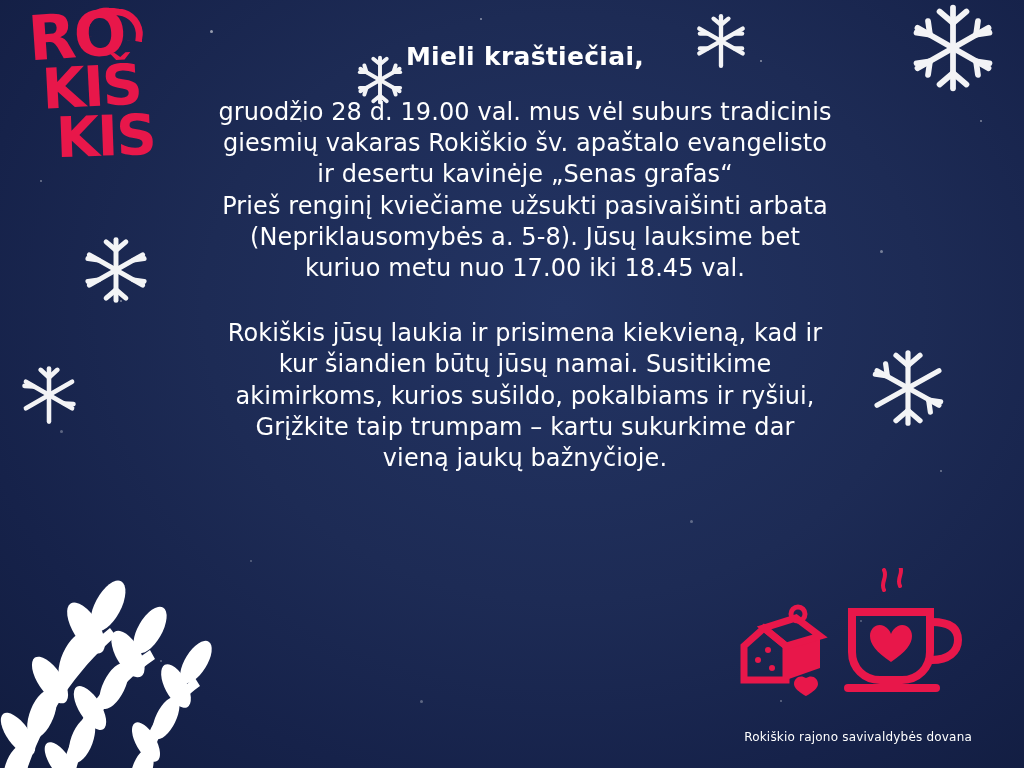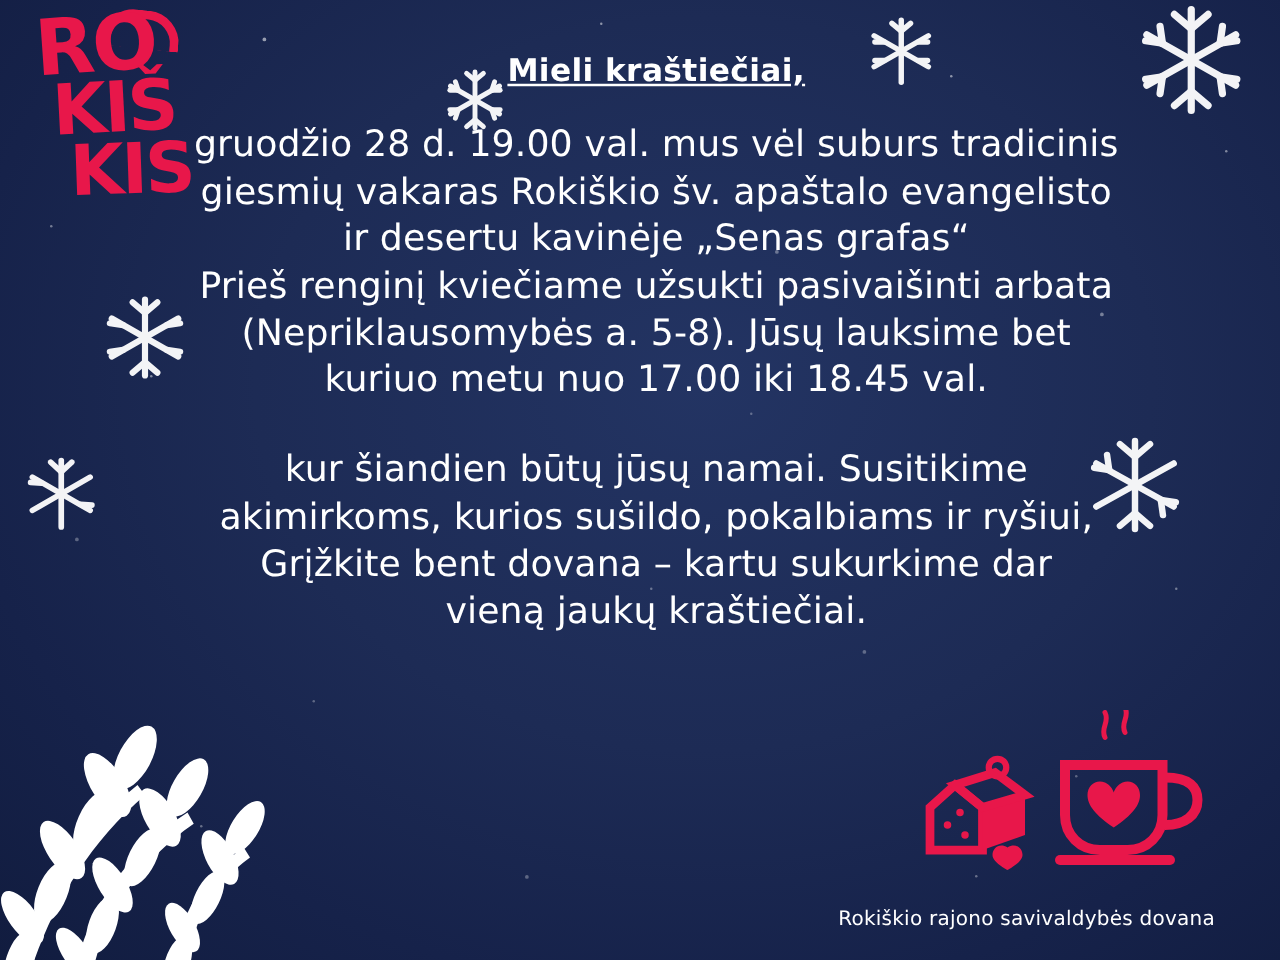--- a/index.html
+++ b/index.html
@@ -85,43 +85,42 @@
     top: 42px;
     width: 790px;
     text-align: center;
     color: #ffffff;
   }
   .greeting {
     font-size: 25px;
     font-weight: bold;
     letter-spacing: 0.3px;
     margin-bottom: 26px;
-    text-decoration: underline;
   }
   .para {
-    font-size: 29px;
+    font-size: 24px;
     line-height: 1.30;
     letter-spacing: 0.1px;
     font-weight: 400;
   }
   .para .ln {
     display: block;
     white-space: nowrap;
   }
   .gap {
     height: 34px;
   }
 
   
   .credit {
     position: absolute;
     right: 52px;
     bottom: 24px;
     color: #ffffff;
-    font-size: 16px;
+    font-size: 12px;
     letter-spacing: 0.2px;
   }
 
   
   .flake {
     position: absolute;
     color: #ffffff;
     opacity: 0.95;
     line-height: 1;
     pointer-events: none;
@@ -297,24 +296,25 @@
     <div class="para">
       <span class="ln">gruodžio 28 d. 19.00 val. mus vėl suburs tradicinis</span>
       <span class="ln">giesmių vakaras Rokiškio šv. apaštalo evangelisto</span>
       <span class="ln">ir desertu kavinėje „Senas grafas“</span>
       <span class="ln">Prieš renginį kviečiame užsukti pasivaišinti arbata</span>
       <span class="ln">(Nepriklausomybės a. 5-8). Jūsų lauksime bet</span>
       <span class="ln">kuriuo metu nuo 17.00 iki 18.45 val.</span>
     </div>
     <div class="gap"></div>
     <div class="para">
+      <span class="ln">Rokiškis jūsų laukia ir prisimena kiekvieną, kad ir</span>
       <span class="ln">kur šiandien būtų jūsų namai. Susitikime</span>
       <span class="ln">akimirkoms, kurios sušildo, pokalbiams ir ryšiui,</span>
-      <span class="ln">Grįžkite bent dovana – kartu sukurkime dar</span>
-      <span class="ln">vieną jaukų kraštiečiai.</span>
+      <span class="ln">Grįžkite taip trumpam – kartu sukurkime dar</span>
+      <span class="ln">vieną jaukų bažnyčioje.</span>
     </div>
   </div>
 
   <div class="branch">
     <svg width="300" height="300" viewBox="0 0 300 300" aria-hidden="true">
       <g fill="#ffffff">
 
         <path d="M18 300 C40 240 70 190 120 150 L126 158 C80 198 52 246 34 300 Z"></path>
         <path d="M70 300 C80 250 110 205 160 172 L165 181 C120 212 94 254 84 300 Z"></path>
         <path d="M150 300 C150 262 168 225 205 200 L210 208 C178 231 162 264 160 300 Z"></path>

